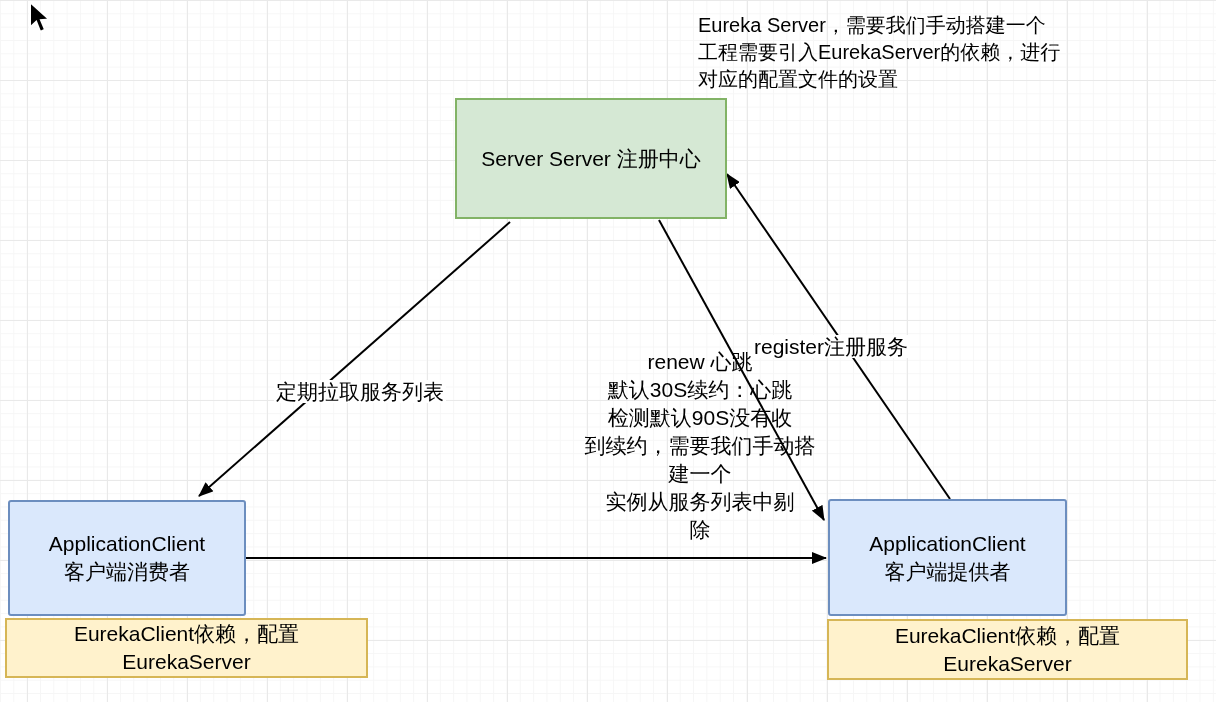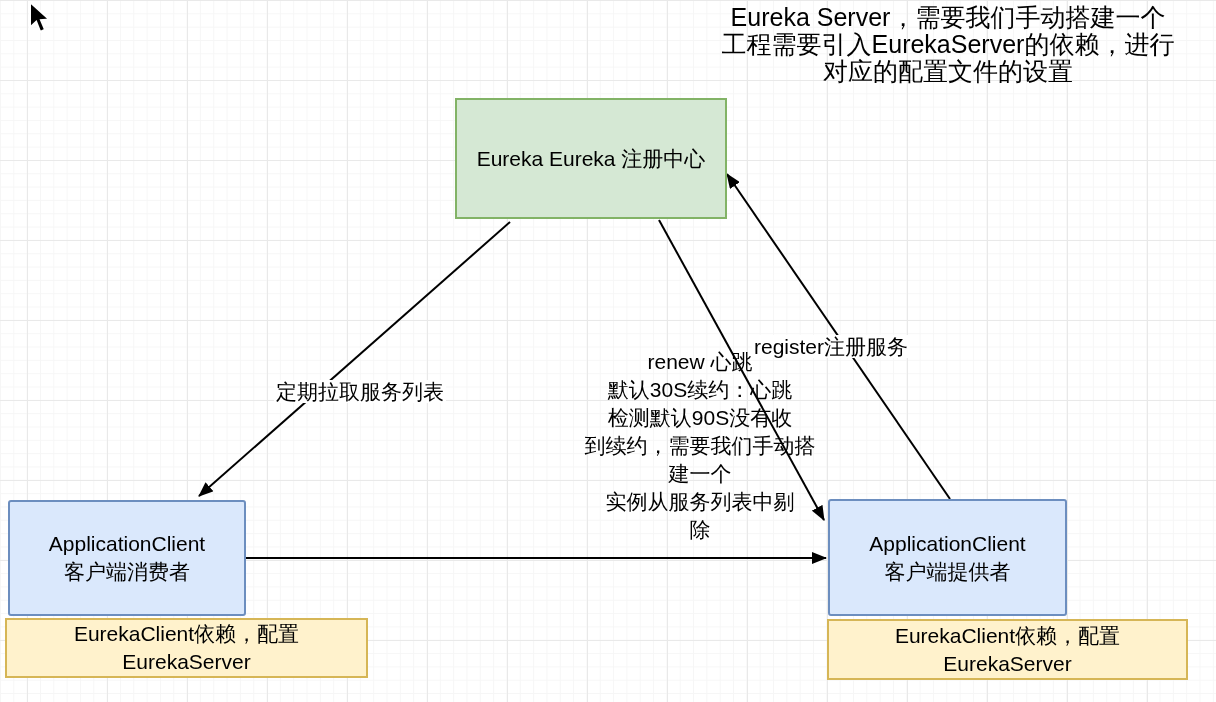--- a/index.html
+++ b/index.html
@@ -30,43 +30,43 @@
   .edge-label{
     position:absolute; z-index:3; font-size:21px; line-height:27px;
     text-align:center; white-space:pre-line;
   }
   .label-bg{background:#ffffff; padding:0 2px;}
   .label-fetch{left:260px; top:351px; width:200px;}
   .label-register{left:735px; top:306px; width:192px;}
   .label-invoke{left:453px; top:547px; width:110px;}
   .label-renew{left:575px; top:348px; width:250px; line-height:28px;}
   .annotation{
-    position:absolute; z-index:3; left:698px; top:4px; width:500px;
-    font-size:25px; line-height:27px; text-align:center; white-space:pre-line;
+    position:absolute; z-index:3; left:698px; top:12px; width:500px;
+    font-size:20px; line-height:27px; text-align:left; white-space:pre-line;
   }
   .cursor{position:absolute; z-index:5; left:27px; top:1px;}
 </style>
 </head>
 <body>
 
 <div class="canvas">
 
   <svg class="edges" width="1216" height="702" viewBox="0 0 1216 702">
     <defs>
       <marker id="arrow" markerUnits="userSpaceOnUse" markerWidth="16" markerHeight="12" refX="14" refY="6" orient="auto">
         <path d="M0,0 L15,6 L0,12 Z" fill="#000"></path>
       </marker>
     </defs>
     <line x1="510" y1="222" x2="199" y2="496" stroke="#000" stroke-width="2" marker-end="url(#arrow)"></line>
     <line x1="950" y1="499" x2="727" y2="174" stroke="#000" stroke-width="2" marker-end="url(#arrow)"></line>
     <line x1="659" y1="220" x2="824" y2="520" stroke="#000" stroke-width="2" marker-end="url(#arrow)"></line>
     <line x1="246" y1="558" x2="826" y2="558" stroke="#000" stroke-width="2" marker-end="url(#arrow)"></line>
   </svg>
 
-  <div class="node node-server">Eureka Eureka 注册中心</div>
+  <div class="node node-server">Server Server 注册中心</div>
 
   <div class="node node-client node-consumer">ApplicationClient
 客户端消费者</div>
 
   <div class="node node-client node-provider">ApplicationClient
 客户端提供者</div>
 
   <div class="node node-note note-consumer">EurekaClient依赖，配置
 EurekaServer</div>
 

